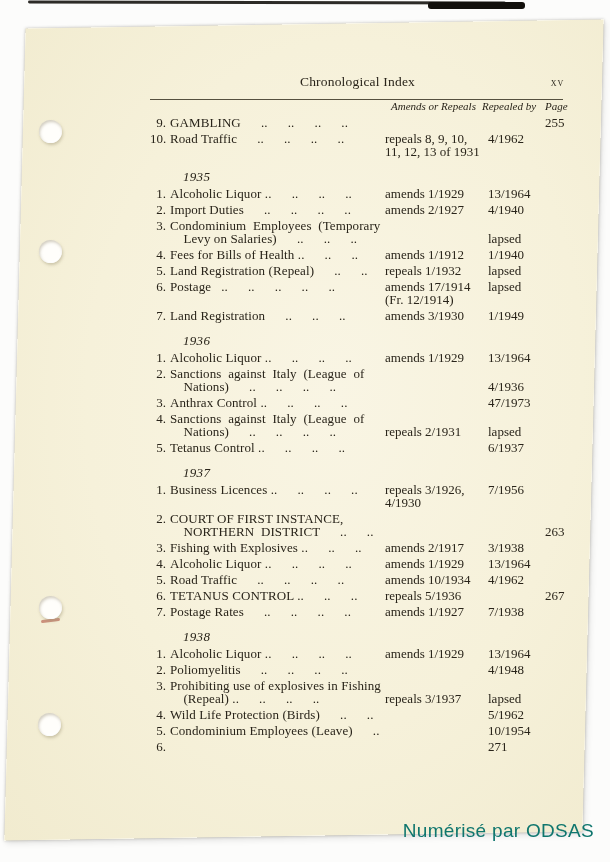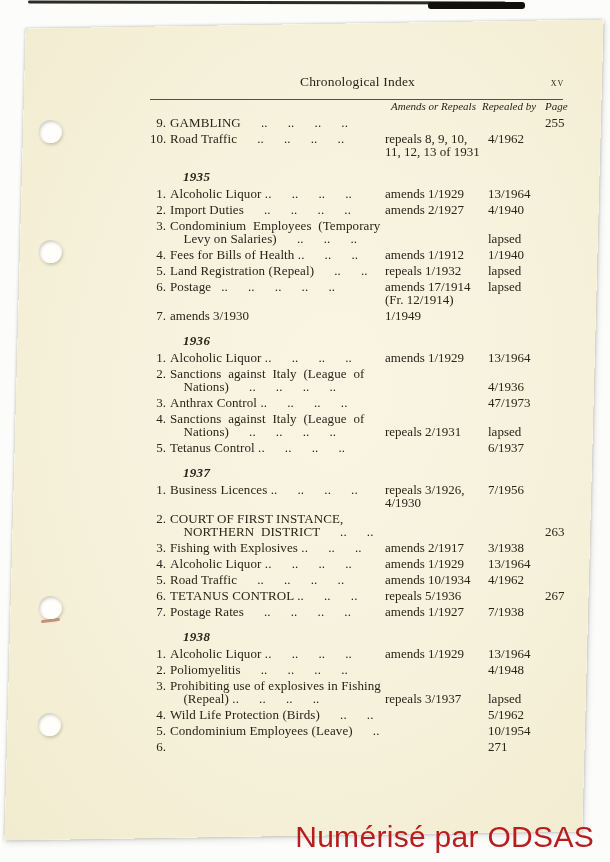--- a/index.html
+++ b/index.html
@@ -39,26 +39,26 @@
   .ch-amends{grid-column:3;padding-left:6px;white-space:nowrap;}
   .ch-rep{grid-column:4;margin-left:-6px;white-space:nowrap;}
   .ch-page{grid-column:5;text-align:right;}
   .rows{margin-top:4px;}
   .row{align-items:start;font-size:13px;line-height:13px;margin-bottom:3px;}
   .c-num{text-align:right;padding-right:4px;}
   .c-title{white-space:pre;letter-spacing:.1px;}
   .c-amends{white-space:pre;}
   .c-page{text-align:left;}
   .vb{align-self:end;}
-  .year{font-style:italic;font-weight:700;font-size:13px;line-height:13px;margin:12px 0 4px 33px;letter-spacing:.3px;}
+  .year{font-style:italic;font-weight:400;font-size:13px;line-height:13px;margin:12px 0 4px 33px;letter-spacing:.3px;}
   
   .watermark{
     position:absolute;right:16px;top:820px;
     font-family:"Liberation Sans","DejaVu Sans",sans-serif;
-    font-size:30px;color:#b91c1c;letter-spacing:.3px;white-space:nowrap;
+    font-size:19px;color:#0f766e;letter-spacing:.3px;white-space:nowrap;
   }
 </style>
 </head>
 <body>
 
 <div class="streak1"></div>
 <div class="streak2"></div>
 
 <div class="paper"></div>
 
@@ -137,20 +137,21 @@
       <div class="grid5 row">
         <div class="c-num">6.</div>
         <div class="c-title">Postage   ..      ..      ..      ..      ..</div>
         <div class="c-amends">amends 17/1914
 (Fr. 12/1914)</div>
         <div class="c-rep">lapsed</div>
         <div class="c-page"></div>
       </div>
       <div class="grid5 row">
         <div class="c-num">7.</div>
+        <div class="c-title">Land Registration      ..      ..      ..</div>
         <div class="c-amends">amends 3/1930</div>
         <div class="c-rep">1/1949</div>
         <div class="c-page"></div>
       </div>
       <div class="year">1936</div>
       <div class="grid5 row">
         <div class="c-num">1.</div>
         <div class="c-title">Alcoholic Liquor ..      ..      ..      ..</div>
         <div class="c-amends">amends 1/1929</div>
         <div class="c-rep">13/1964</div>

